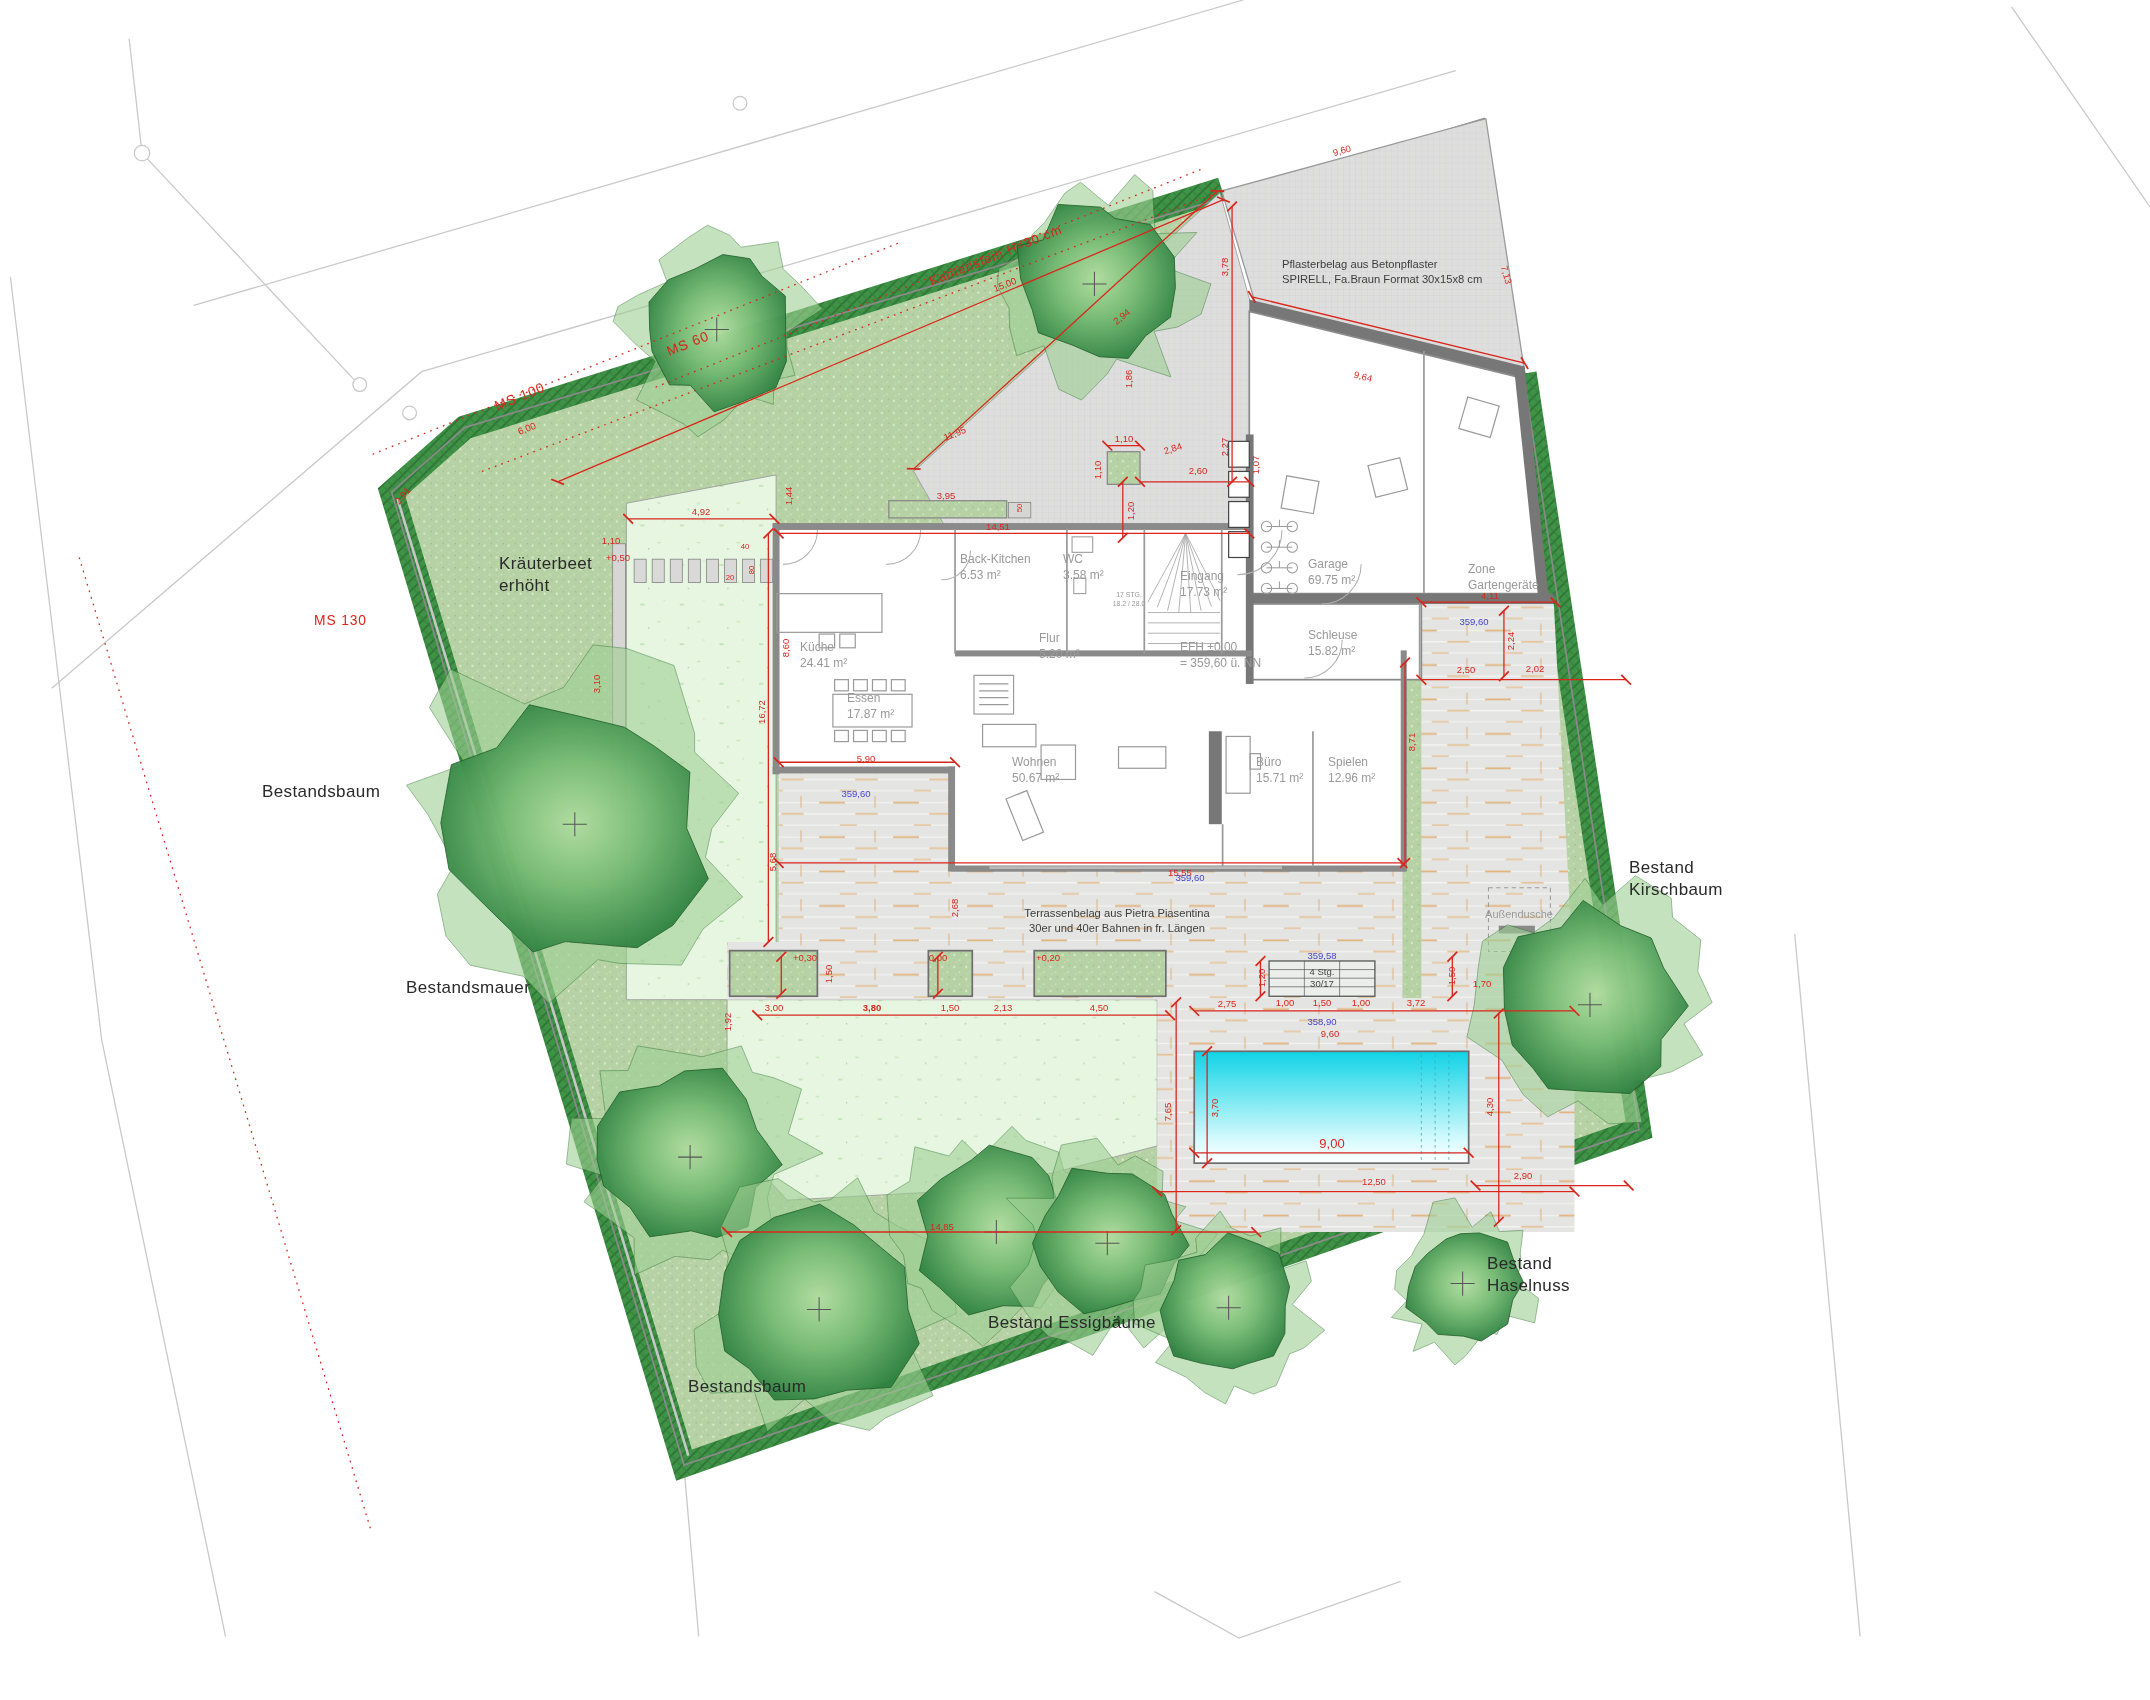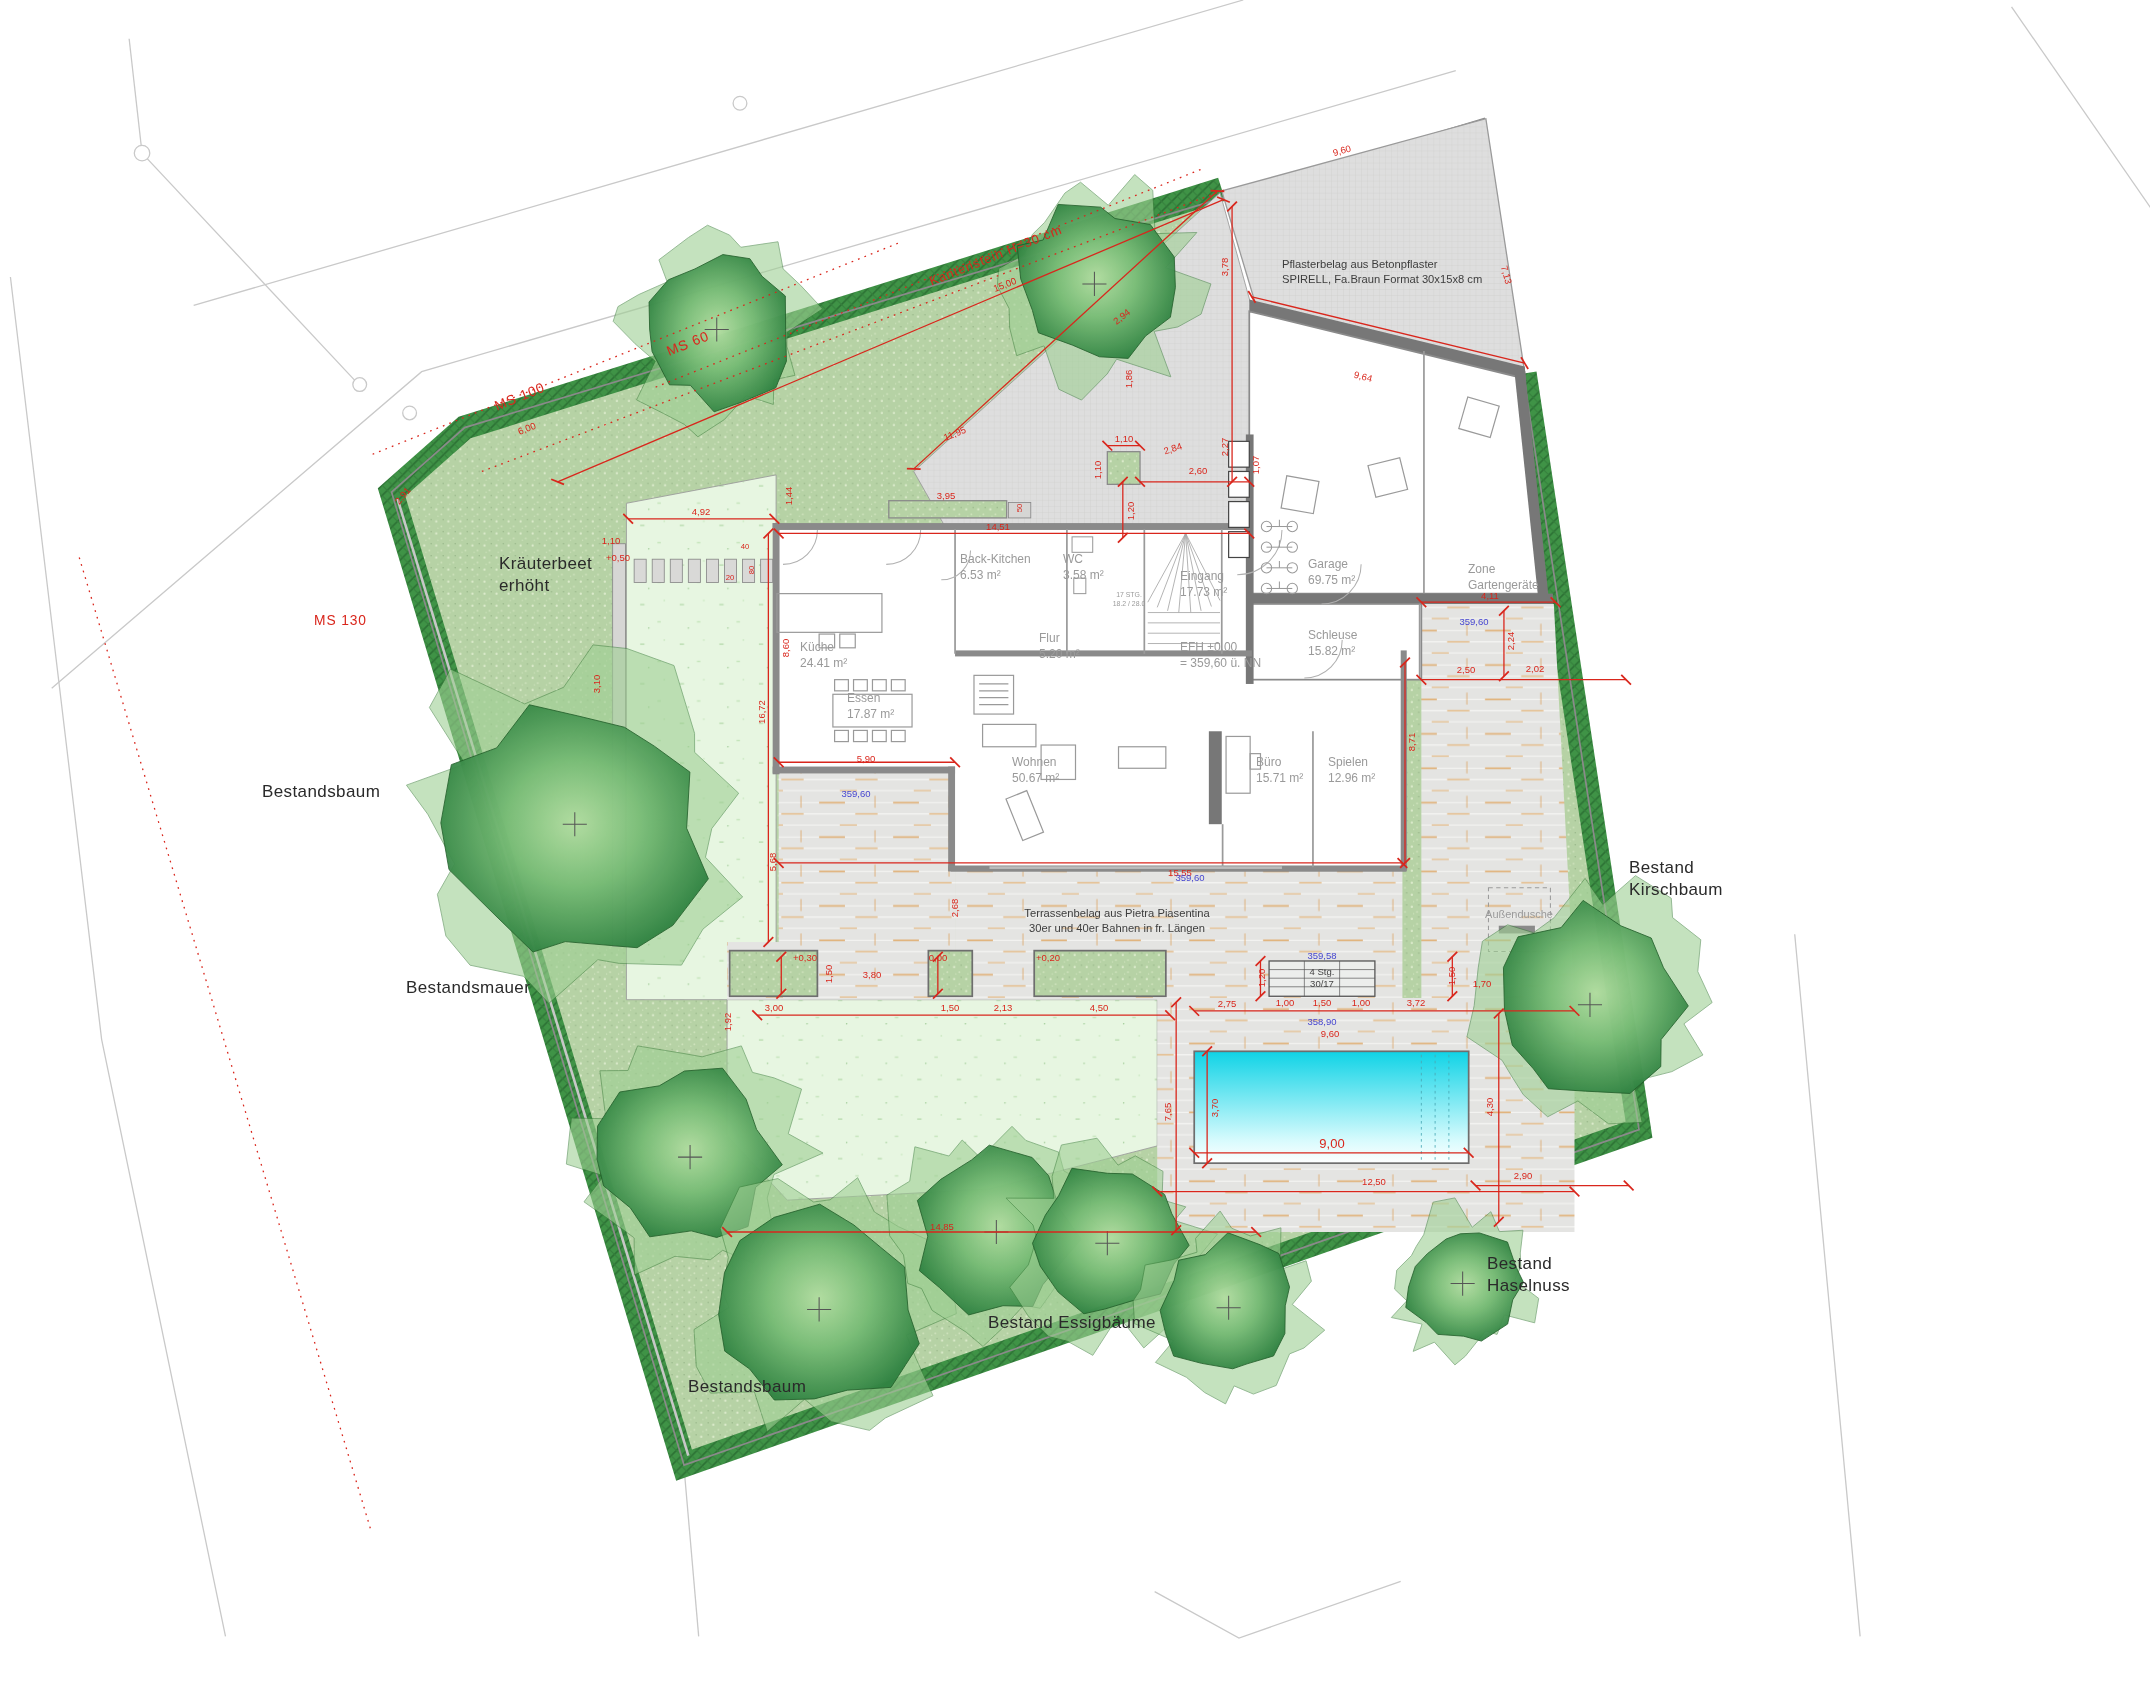--- a/index.html
+++ b/index.html
@@ -506,21 +506,21 @@
     <div class="ann dim" style="left: 1416px; top: 1003px;">3,72</div>
     <div class="ann dim" style="left: 1330px; top: 1034px;">9,60</div>
     <div class="ann dim" style="left: 1215px; top: 1108px; --rot: -90deg;">3,70</div>
     <div class="ann dim" style="left: 1168px; top: 1112px; --rot: -90deg;">7,65</div>
     <div class="ann dim" style="left: 1490px; top: 1107px; --rot: -90deg;">4,30</div>
     <div class="ann dim" style="left: 1332px; top: 1144px; font-size: 13px;">9,00</div>
     <div class="ann dim" style="left: 1374px; top: 1182px;">12,50</div>
     <div class="ann dim" style="left: 1523px; top: 1176px;">2,90</div>
     <div class="ann dim" style="left: 942px; top: 1227px;">14,85</div>
     <div class="ann dim" style="left: 774px; top: 1008px;">3,00</div>
-    <div class="ann dim" style="left: 872px; top: 975px;">3,80</div>
+    <div class="ann dim" style="left: 872px; top: 1008px; font-weight: bold;">3,80</div>
     <div class="ann dim" style="left: 950px; top: 1008px;">1,50</div>
     <div class="ann dim" style="left: 1003px; top: 1008px;">2,13</div>
     <div class="ann dim" style="left: 1099px; top: 1008px;">4,50</div>
     <div class="ann dim" style="left: 728px; top: 1022px; --rot: -90deg;">1,92</div>
     <div class="ann dim" style="left: 805px; top: 958px;">+0,30</div>
     <div class="ann dim" style="left: 938px; top: 958px;">0,00</div>
     <div class="ann dim" style="left: 1048px; top: 958px;">+0,20</div>
     <div class="ann dim" style="left: 829px; top: 974px; --rot: -90deg;">1,50</div>
     <div class="ann level" style="left: 856px; top: 794px;">359,60</div>
     <div class="ann level" style="left: 1190px; top: 878px;">359,60</div>

